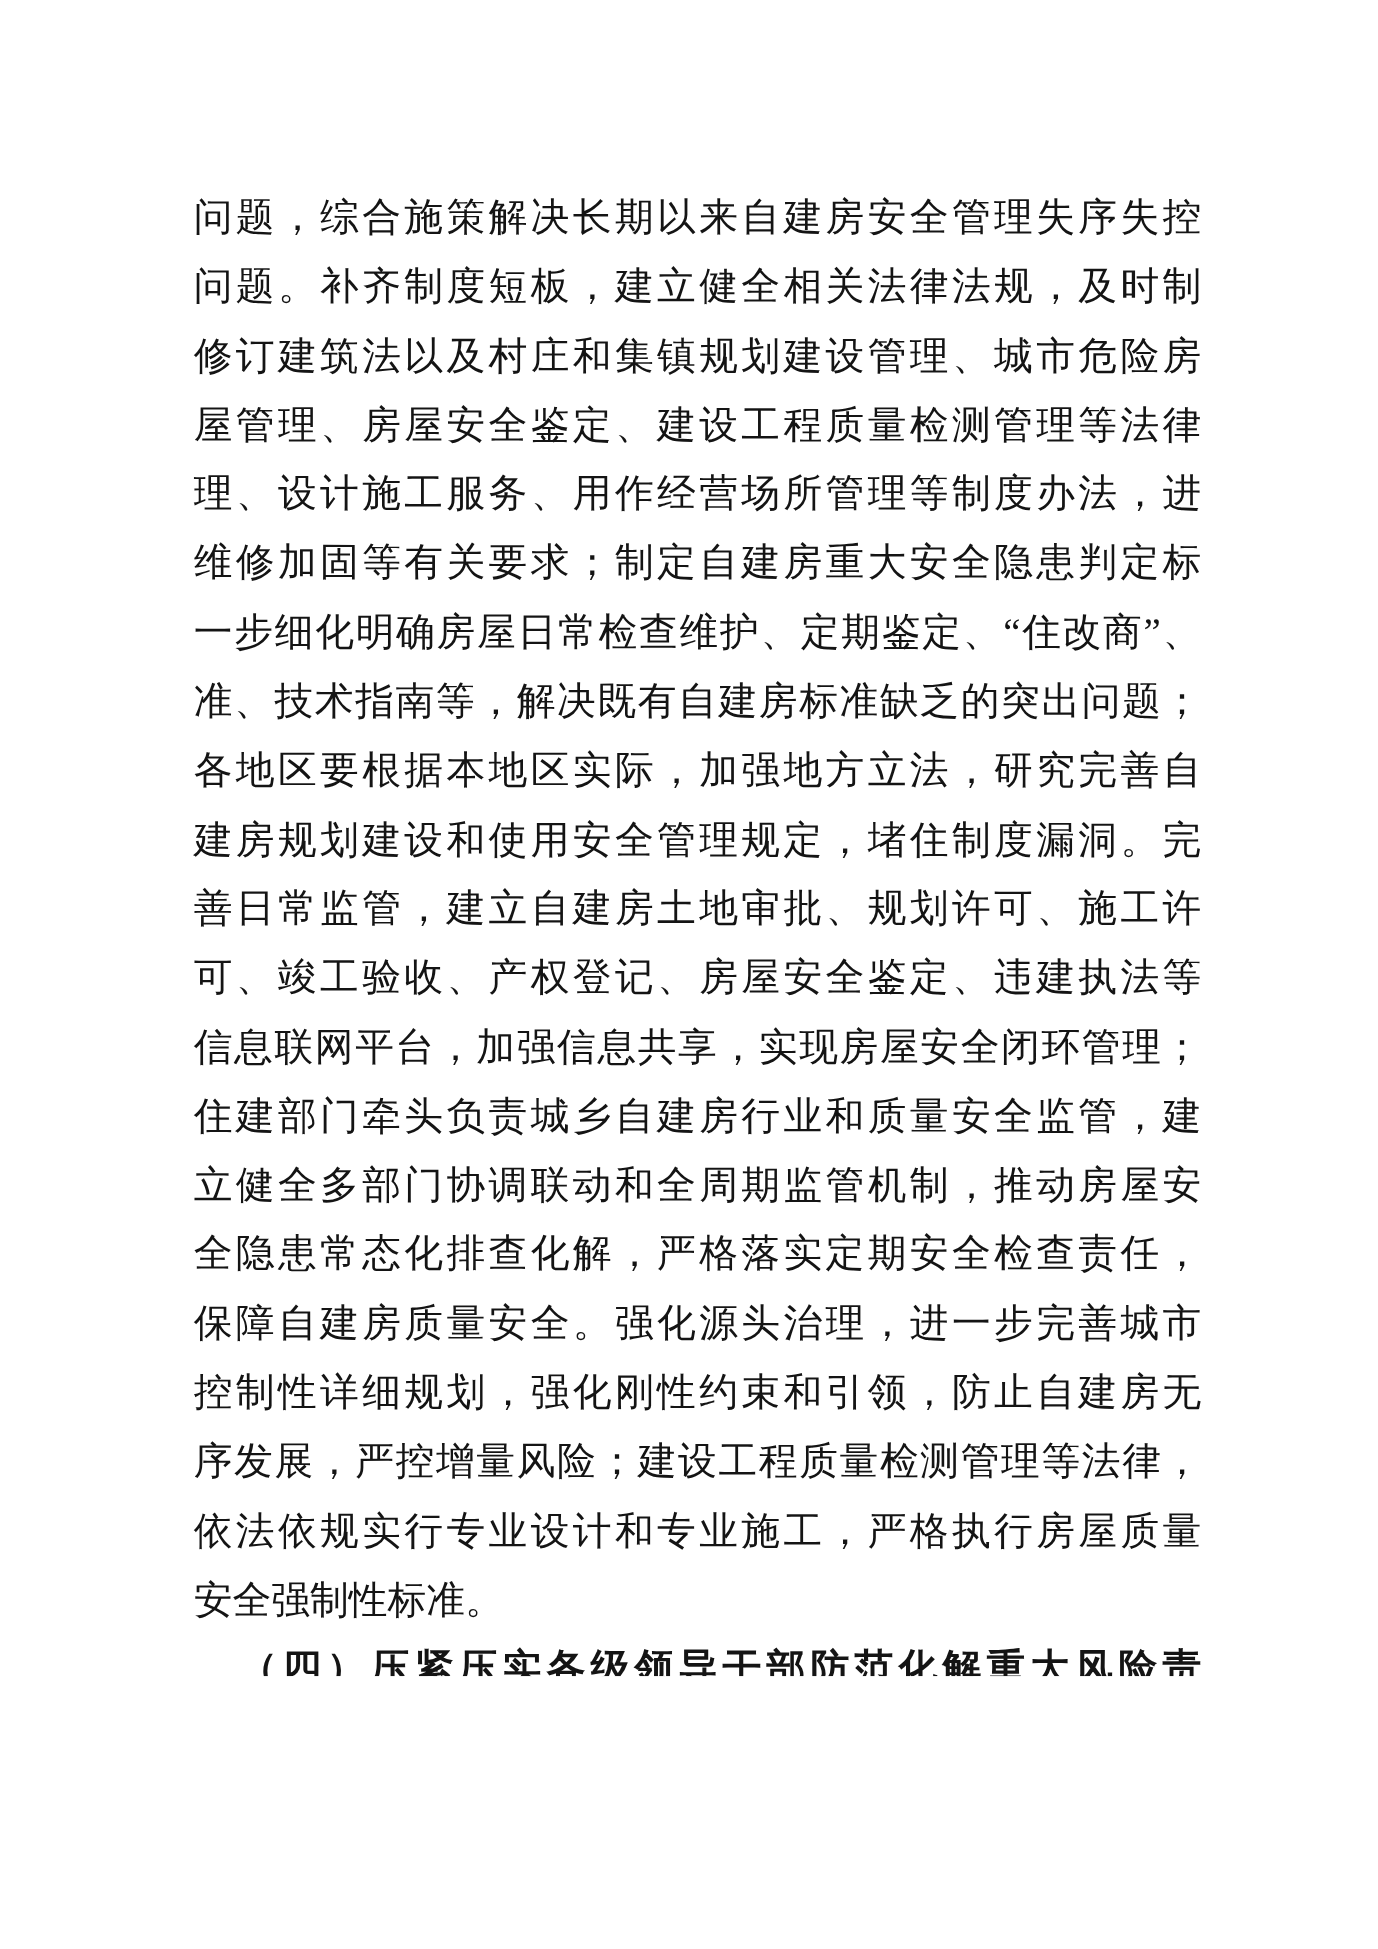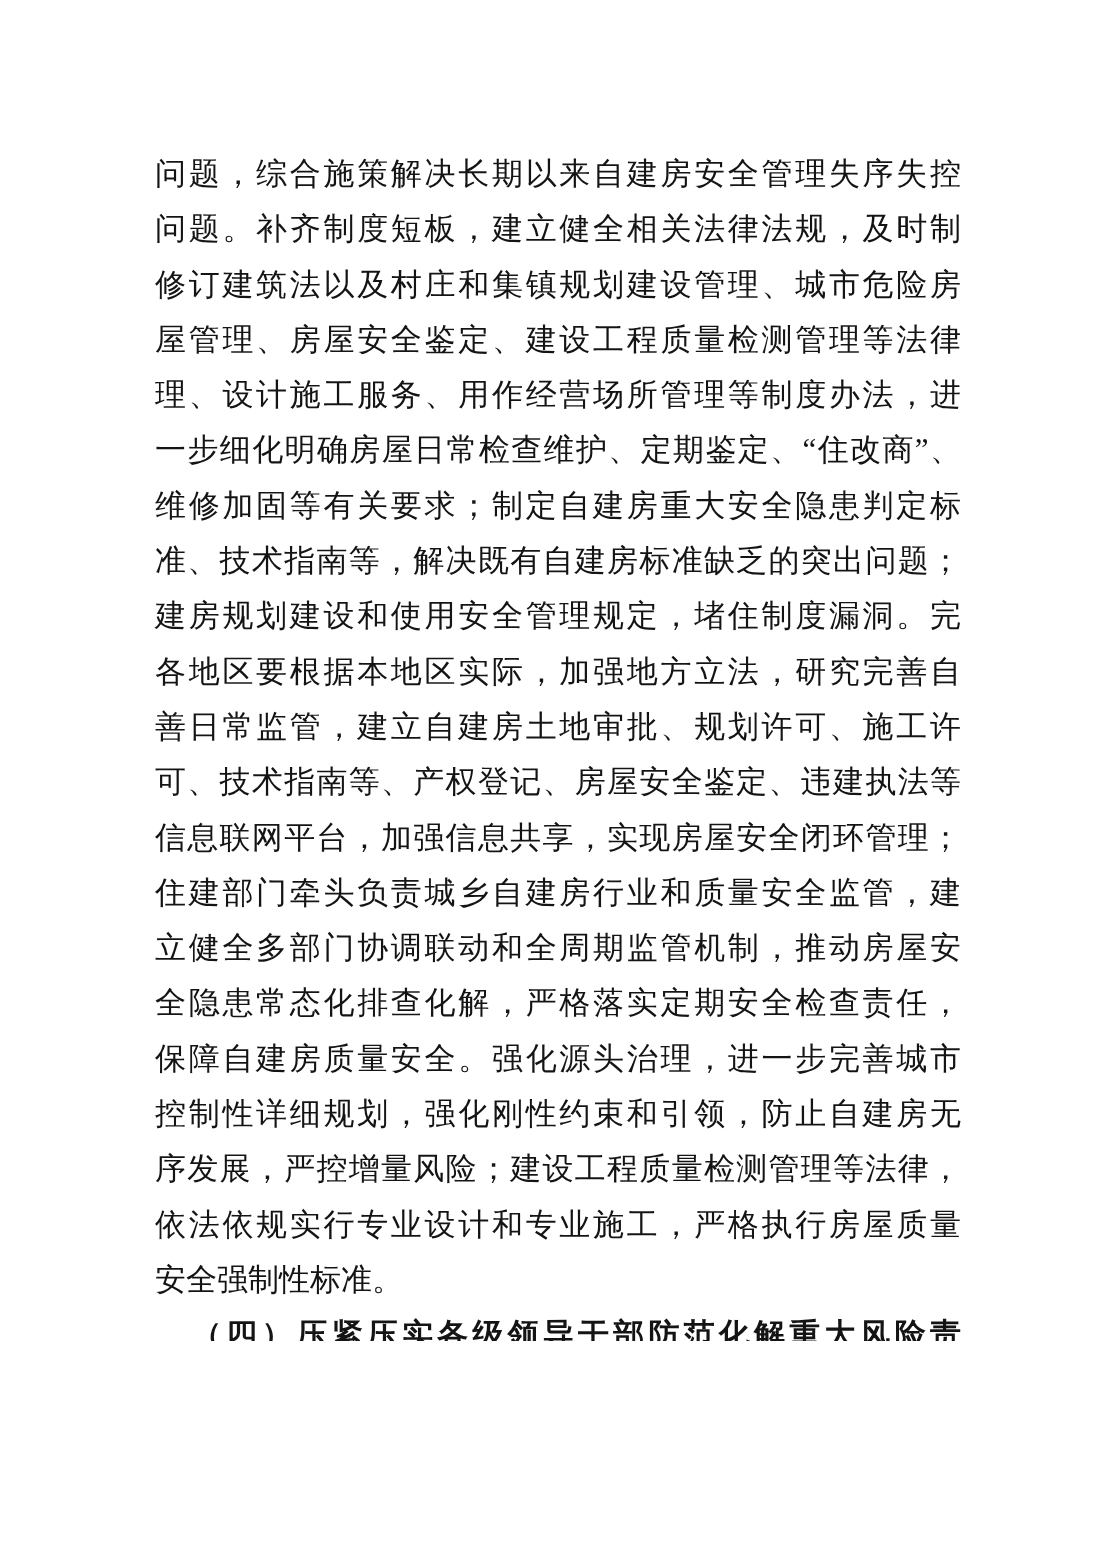--- a/index.html
+++ b/index.html
@@ -58,27 +58,27 @@
 </head>
 <body>
 
 <div class="page">
   <div class="text-block">
     <div class="line">问题，综合施策解决长期以来自建房安全管理失序失控</div>
     <div class="line">问题。补齐制度短板，建立健全相关法律法规，及时制</div>
     <div class="line">修订建筑法以及村庄和集镇规划建设管理、城市危险房</div>
     <div class="line">屋管理、房屋安全鉴定、建设工程质量检测管理等法律</div>
     <div class="line">理、设计施工服务、用作经营场所管理等制度办法，进</div>
+    <div class="line">维修加固等有关要求；制定自建房重大安全隐患判定标</div>
     <div class="line">一步细化明确房屋日常检查维护、定期鉴定、“住改商”、</div>
-    <div class="line">维修加固等有关要求；制定自建房重大安全隐患判定标</div>
     <div class="line">准、技术指南等，解决既有自建房标准缺乏的突出问题；</div>
+    <div class="line">各地区要根据本地区实际，加强地方立法，研究完善自</div>
     <div class="line">建房规划建设和使用安全管理规定，堵住制度漏洞。完</div>
-    <div class="line">各地区要根据本地区实际，加强地方立法，研究完善自</div>
     <div class="line">善日常监管，建立自建房土地审批、规划许可、施工许</div>
-    <div class="line">可、技术指南等、产权登记、房屋安全鉴定、违建执法等</div>
+    <div class="line">可、竣工验收、产权登记、房屋安全鉴定、违建执法等</div>
     <div class="line">信息联网平台，加强信息共享，实现房屋安全闭环管理；</div>
     <div class="line">住建部门牵头负责城乡自建房行业和质量安全监管，建</div>
     <div class="line">立健全多部门协调联动和全周期监管机制，推动房屋安</div>
     <div class="line">全隐患常态化排查化解，严格落实定期安全检查责任，</div>
     <div class="line">保障自建房质量安全。强化源头治理，进一步完善城市</div>
     <div class="line">控制性详细规划，强化刚性约束和引领，防止自建房无</div>
     <div class="line">序发展，严控增量风险；建设工程质量检测管理等法律，</div>
     <div class="line">依法依规实行专业设计和专业施工，严格执行房屋质量</div>
     <div class="line short">安全强制性标准。</div>
     <div class="line heading">（四）压紧压实各级领导干部防范化解重大风险责</div>

